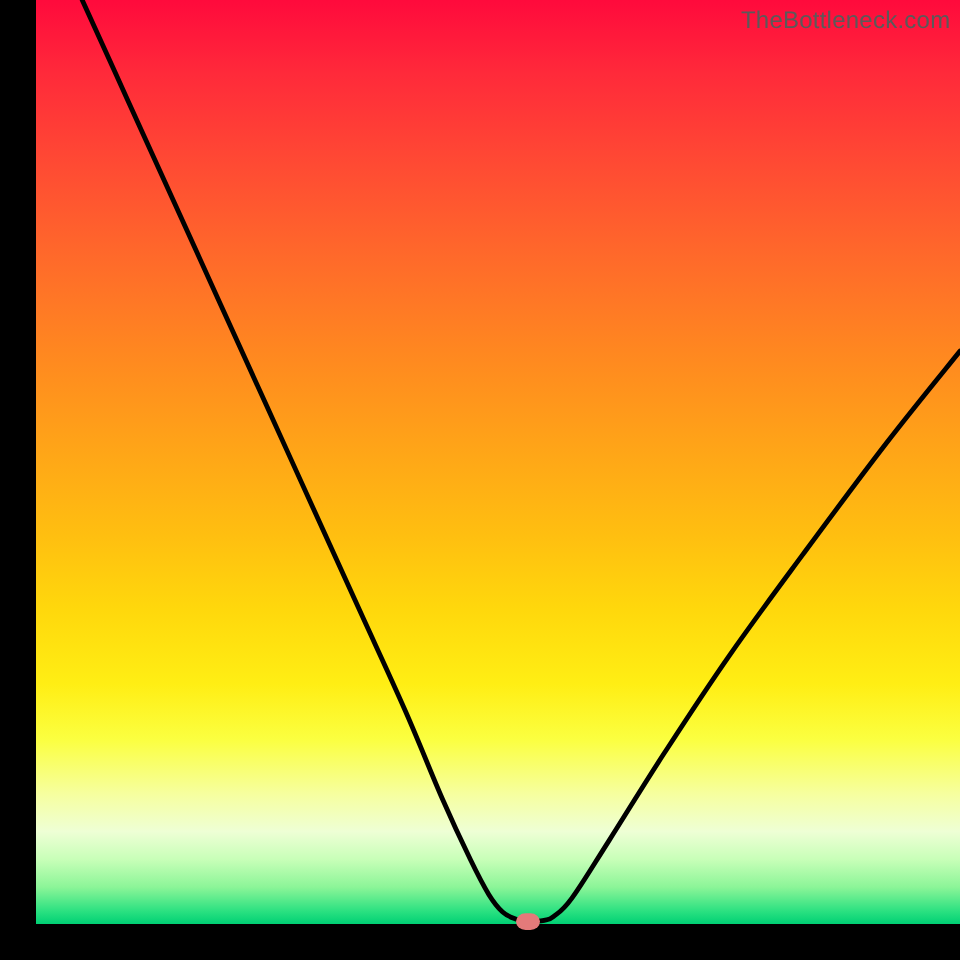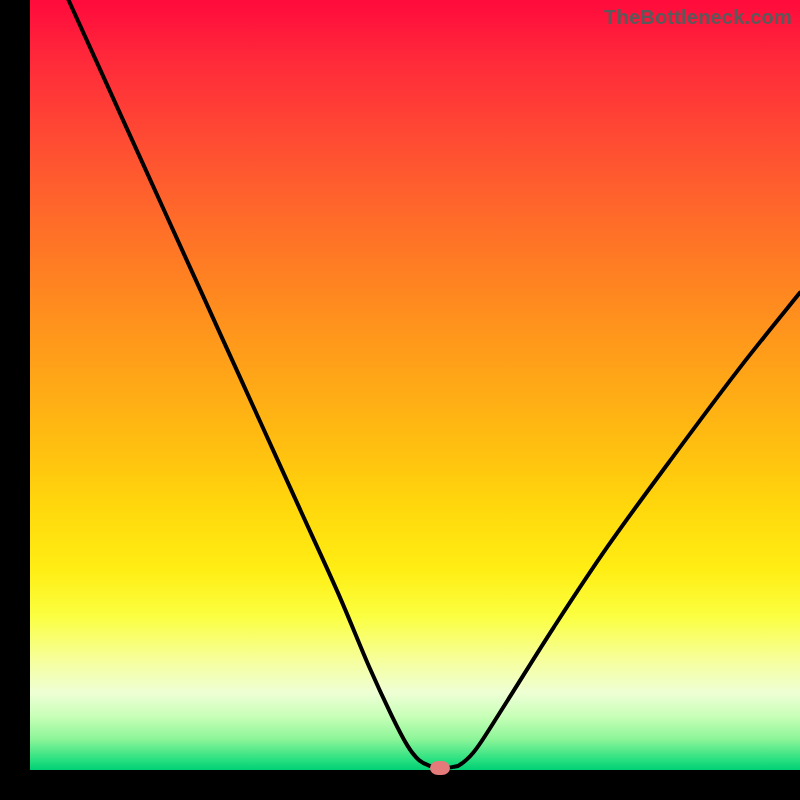--- a/index.html
+++ b/index.html
@@ -34,21 +34,21 @@
       #28e080 98.7%,
       #00d074 100%
     );
   }
   .watermark {
     position: absolute;
     top: 6px;
     right: 8px;
     font-family: Arial, Helvetica, sans-serif;
     font-size: 20px;
-    font-weight: bold;
+    font-weight: normal;
     color: #5a5a5a;
     letter-spacing: 0.2px;
   }
   svg.curve {
     position: absolute;
     left: 0;
     top: 0;
     width: 770px;
     height: 770px;
   }

